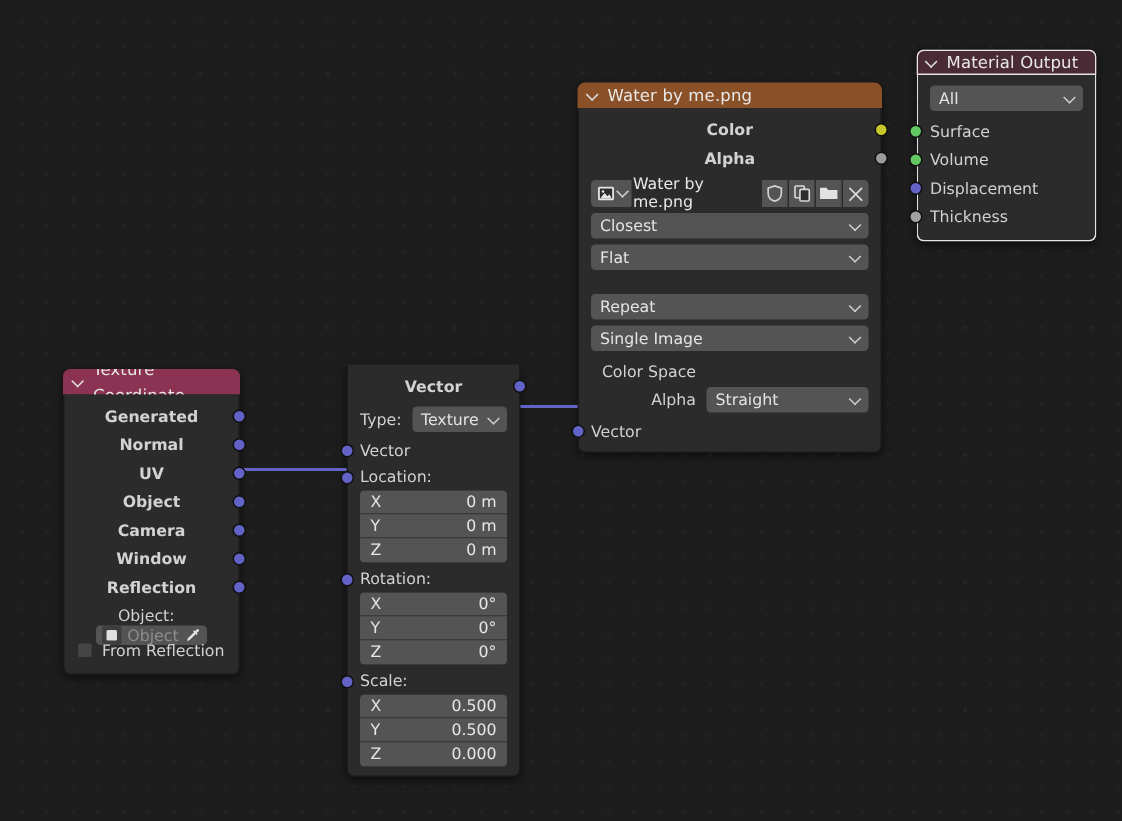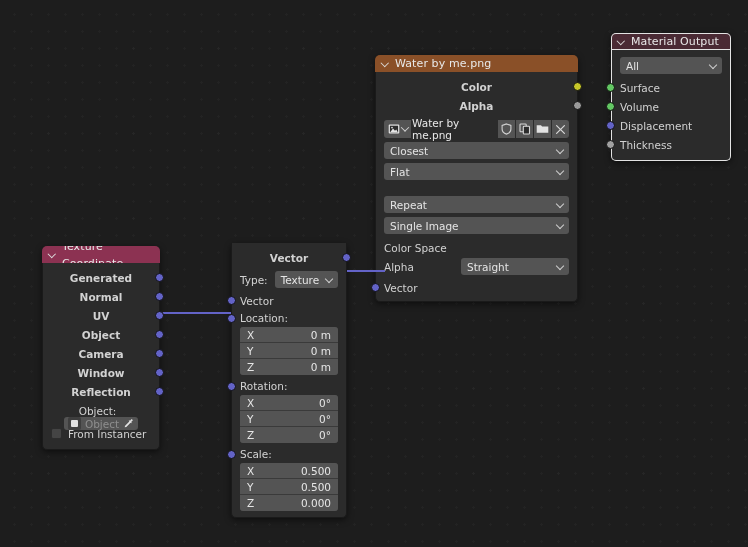--- a/index.html
+++ b/index.html
@@ -155,21 +155,21 @@
   .labelrow {
     display: flex;
     align-items: center;
     font-size: 10.5px;
     color: #d2d2d2;
     padding: 0 8px;
     height: 19px;
     position: relative;
     box-sizing: border-box;
   }
-  .labelrow .lbl { margin-right: 7px; white-space: nowrap; }
+  .labelrow .lbl { margin-right: 7px; white-space: nowrap; text-align: right; }
   .labelrow .wdg { flex: 1; }
 
   .seclabel {
     font-size: 10.5px;
     color: #d2d2d2;
     padding: 0 8px;
     height: 17px;
     line-height: 17px;
     position: relative;
     box-sizing: border-box;
@@ -309,21 +309,21 @@
           <span class="objicon"></span>
           <span class="objtext">Object</span>
           <svg class="eyedrop" viewBox="0 0 12 12">
             <path d="M9.5 1.2 L10.8 2.5 L8.9 4.4 L9.6 5.1 L8.9 5.8 L8.2 5.1 L3.6 9.7 L1.8 10.2 L2.3 8.4 L6.9 3.8 L6.2 3.1 L6.9 2.4 L7.6 3.1 Z" fill="#e2e2e2"></path>
           </svg>
         </span>
       </div>
 
       <div class="labelrow">
         <span class="checkbox"></span>
-        <span>From Instancer</span>
+        <span>From Reflection</span>
       </div>
     </div>
   </div>
 
   <div class="node" id="n-mapping" style="left:231px; top:243px; width:116px;">
     <div class="node-body">
 
       <div class="row out">
         <span>Vector</span>
         <span class="socket sock-vector" style="right:-5px; top:5px;"></span>
@@ -395,21 +395,21 @@
         </div>
         <div class="numfield">
           <span>Z</span>
           <span>0.000</span>
         </div>
       </div>
 
     </div>
   </div>
 
-  <div class="node" id="n-imgtex" style="left:375px; top:55px; width:203px;">
+  <div class="node" id="n-imgtex" style="left:385px; top:55px; width:203px;">
     <div class="node-header" style="background:#8a5028;">
       <span class="collapse-chevron"></span>
       <span>Water by me.png</span>
     </div>
     <div class="node-body" style="padding-bottom:4px;">
 
       <div class="row out">
         <span>Color</span>
         <span class="socket sock-color" style="right:-5px; top:5px;"></span>
       </div>

